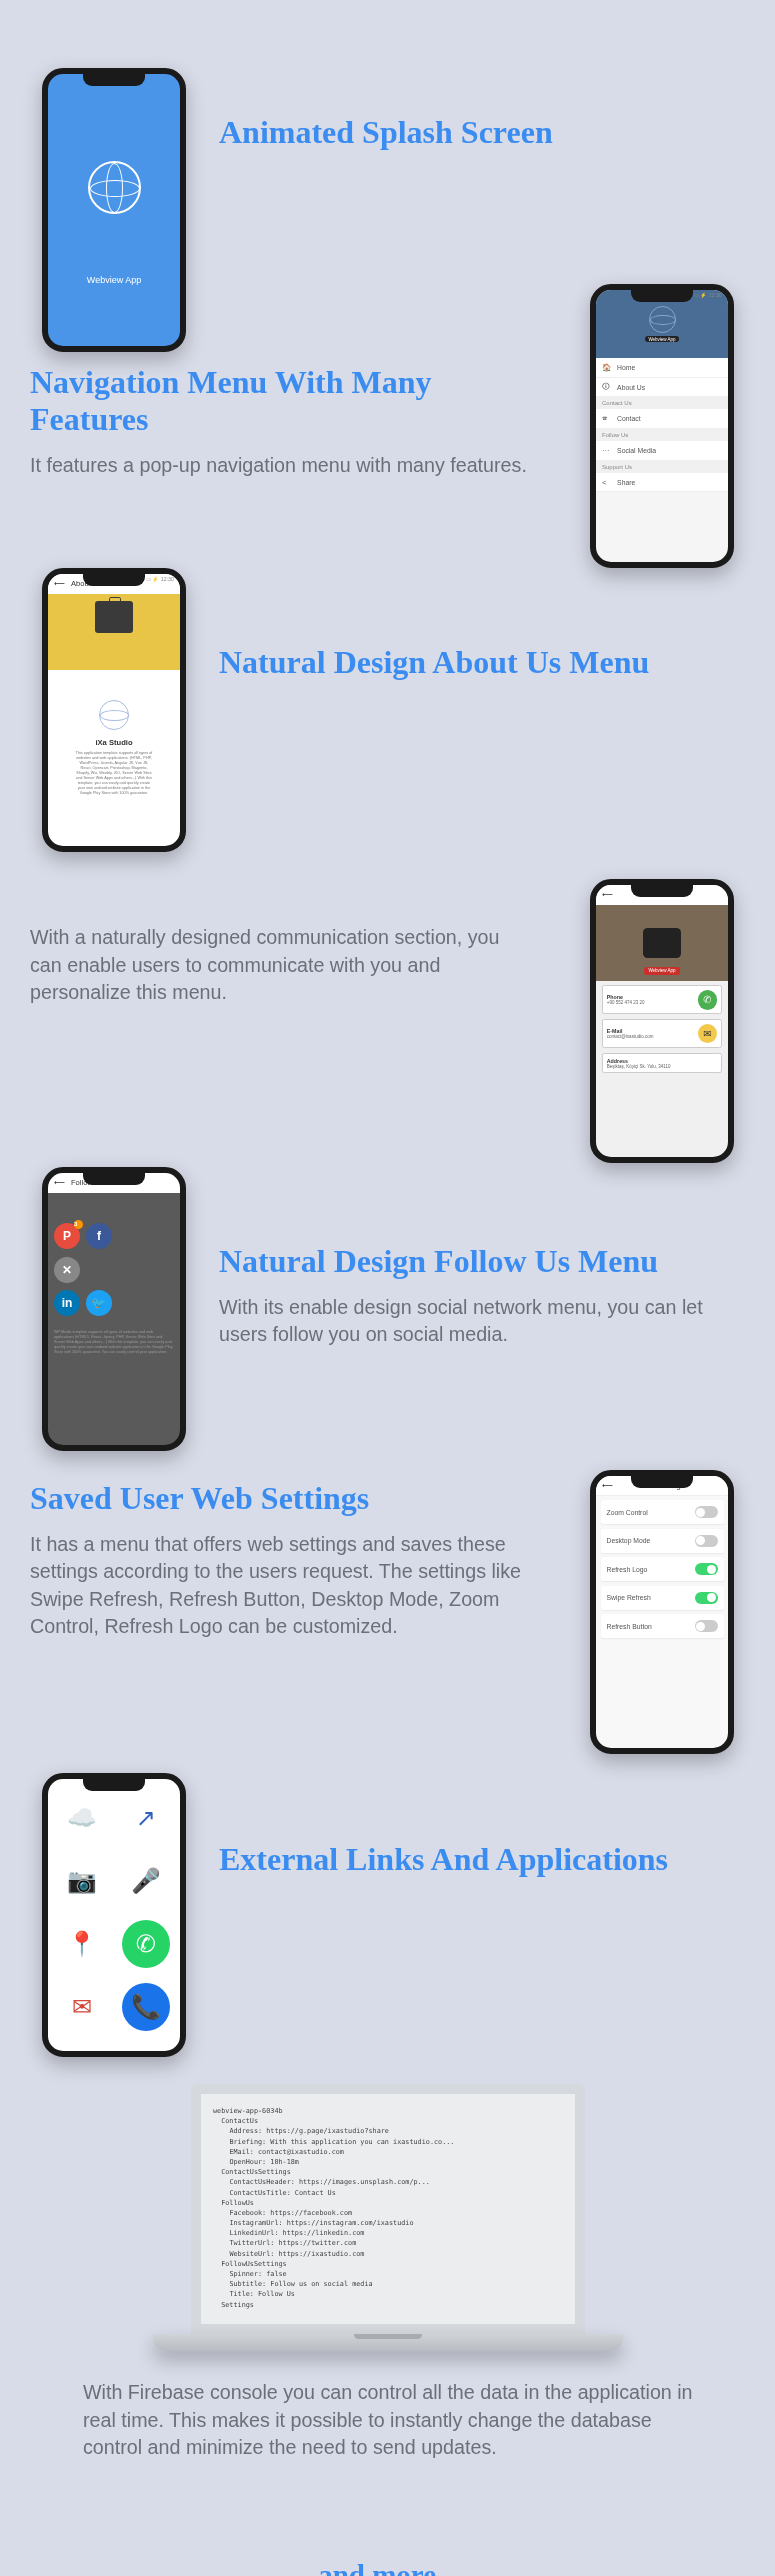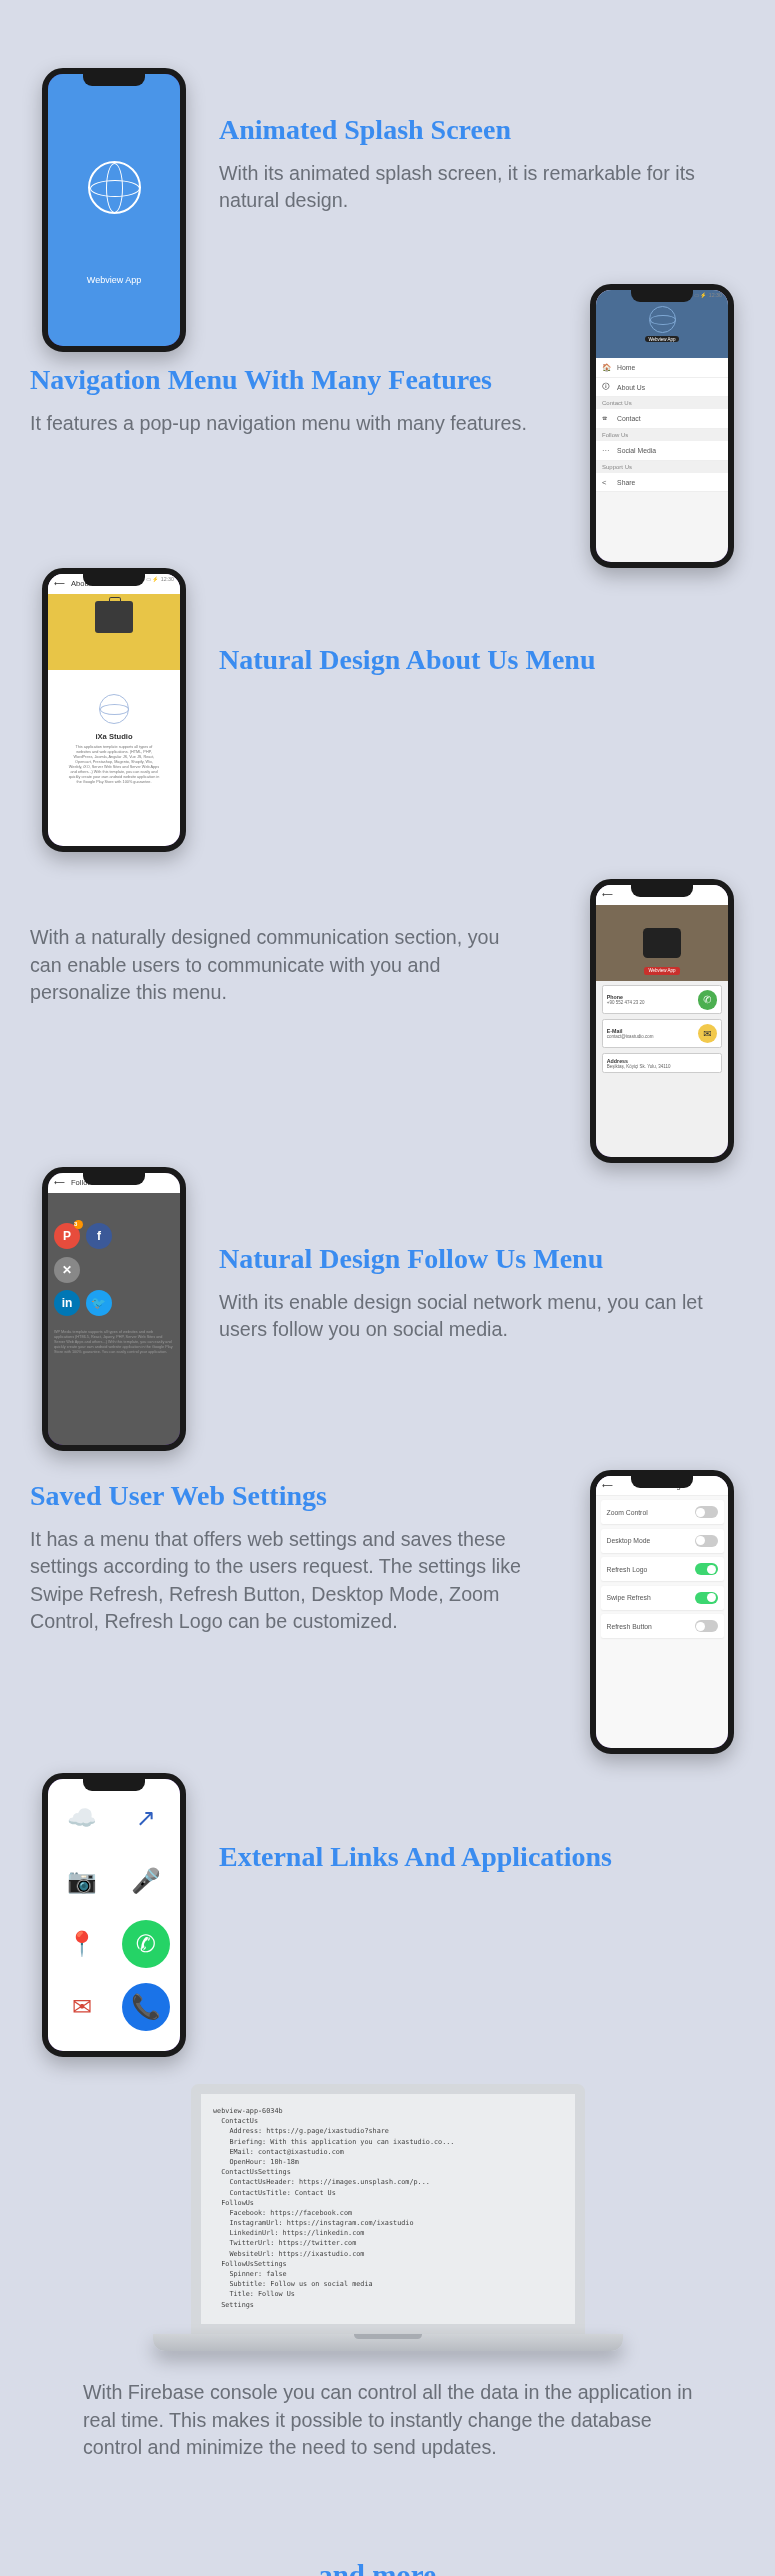--- a/index.html
+++ b/index.html
@@ -12,36 +12,36 @@
       position: relative;
     }
     .section {
       position: absolute;
       width: 100%;
       padding: 0 30px;
     }
     .heading {
       font-family: 'Comic Sans MS', 'Chalkboard SE', cursive;
       color: #3a8cf0;
-      font-size: 28px;
+      font-size: 32px;
       font-weight: bold;
       margin-bottom: 13.6px;
     }
     .desc {
       font-size: 19.7px;
       color: #6a6f78;
       line-height: 1.4;
     }
 
     
     .phone {
       position: absolute;
       width: 144px;
       height: 284px;
-      background: #4c1d95;
+      background: #000000;
       border: 6.8px solid #1a1a1a;
       border-radius: 21px;
       box-shadow: 0 7.6px 19px rgba(0,0,0,0.25);
       overflow: hidden;
     }
     .phone .notch {
       position: absolute;
       top: -1.5px;
       left: 50%;
       transform: translateX(-50%);
@@ -144,21 +144,21 @@
     }
     .nav-item .icon { width: 10.6px; margin-right: 4.5px; font-size: 7.6px; }
     .nav-label { background: #f0f0f0; padding: 3px 6px; font-size: 6px; color: #888; }
 
     
     .about-screen { background: #fff; width: 100%; height: 100%; }
     .about-top { height: 19.7px; background: #fff; display: flex; align-items: center; padding: 0 6px; font-size: 7.6px; color: #333; }
     .about-yellow { height: 76px; background: #e8c547; display: flex; flex-direction: column; align-items: center; }
     .about-briefcase { width: 38px; height: 32px; background: #3a3a3a; border-radius: 3px; margin-top: 7.6px; position: relative; }
     .about-briefcase::before { content: ''; position: absolute; top: -4.5px; left: 13.6px; width: 10.6px; height: 6px; border: 1.5px solid #3a3a3a; border-bottom: none; border-radius: 2.3px 2.3px 0 0; }
-    .about-body { padding: 17px; text-align: center; }
+    .about-body { padding: 23px; text-align: center; }
     .about-globe-sm { width: 30px; height: 30px; border: 1.5px solid #a8bde0; border-radius: 50%; margin: 7.6px auto; position: relative; }
     .about-globe-sm::before { content: ''; position: absolute; width: 27px; height: 9px; border: 0.8px solid #a8bde0; border-radius: 50%; top: 9px; left: 0; }
     .about-title { font-size: 7.6px; font-weight: bold; color: #333; margin: 4.5px 0; }
     .about-text { font-size: 3.8px; color: #777; line-height: 1.3; padding: 0 3px; }
 
     
     .contact-screen { background: #f0f0f0; width: 100%; height: 100%; }
     .contact-header { height: 19.7px; background: #fff; display: flex; align-items: center; justify-content: center; font-size: 7.6px; color: #333; position: relative; }
     .contact-header .back { position: absolute; left: 6px; }
     .contact-img { height: 76px; background: #7a6a55; display: flex; align-items: center; justify-content: center; position: relative; }
@@ -232,21 +232,20 @@
 
 <div class="phone" style="top:68px; left:42px;">
   <div class="notch"></div>
   <div class="splash-screen">
     <div class="splash-globe"></div>
     <div class="splash-label">Webview App</div>
   </div>
 </div>
 <div class="section" style="top:114px; left:189px; width:546px;">
   <div class="heading">Animated Splash Screen</div>
-  <div class="desc">With its animated splash screen, it is remarkable for its natural design.</div>
 </div>
 
 <div class="section" style="top:364px; width:583px;">
   <div class="heading">Navigation Menu With Many Features</div>
   <div class="desc" style="max-width:523px;">It features a pop-up navigation menu with many features.</div>
 </div>
 <div class="phone" style="top:284px; right:42px;">
   <div class="notch"></div>
   <div class="statusbar">▭ ⚡ 12:30</div>
   <div class="nav-screen">

